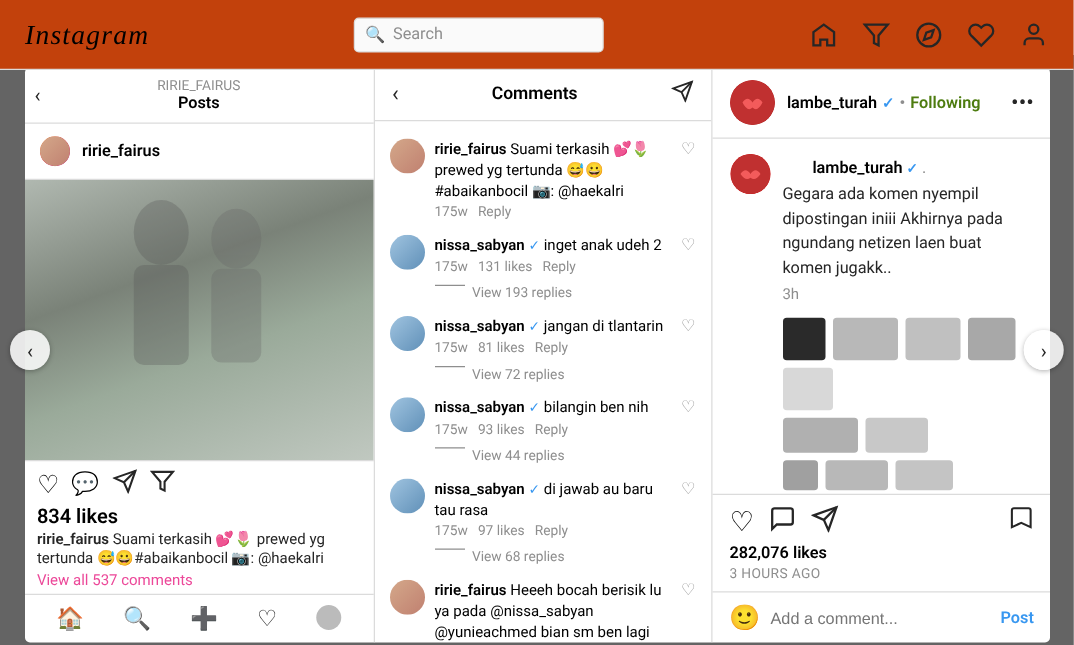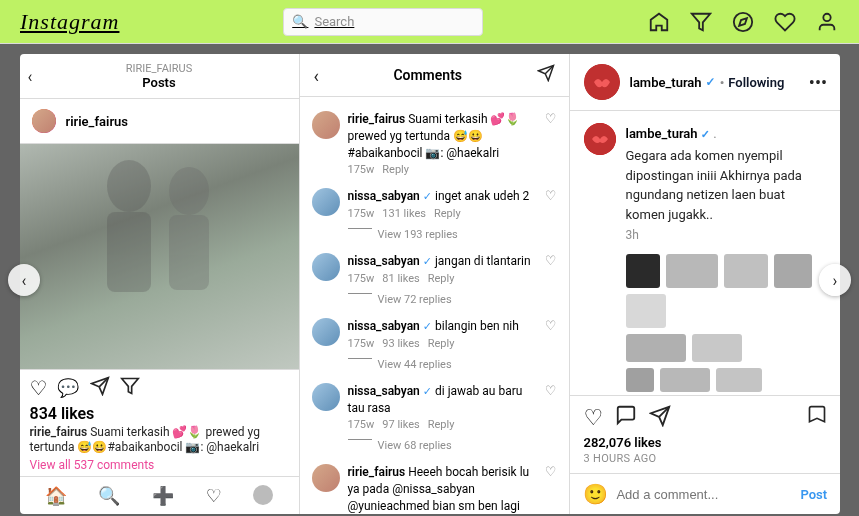--- a/index.html
+++ b/index.html
@@ -1,29 +1,28 @@
 <!DOCTYPE html>
 <html><head>
   <meta charset="utf-8">
   <style>
     * { box-sizing: border-box; margin: 0; padding: 0; }
     body { font-family: -apple-system, BlinkMacSystemFont, 'Segoe UI', Roboto, sans-serif; background: #fafafa; width: 859px; height: 516px; overflow: hidden; }
 
     
     .top-nav {
-      background: #bef264;
+      background: #c2410c;
       border-bottom: 1px solid #dbdbdb;
-      height: 44px;
+      height: 56px;
       display: flex;
       align-items: center;
       justify-content: space-between;
       padding: 0 20px;
       position: relative;
       z-index: 100;
-      text-decoration: underline;
     }
     .nav-logo {
       font-family: 'Billabong', cursive;
       font-size: 26px;
       font-style: italic;
       font-weight: 400;
       letter-spacing: 1px;
     }
     .nav-search {
       width: 200px;
@@ -299,21 +298,21 @@
     }
     .verified-badge {
       color: #3897f0;
       font-size: 12px;
     }
     .dot-separator {
       color: #8e8e8e;
       font-size: 13px;
     }
     .following-btn {
-      color: #0f172a;
+      color: #4d7c0f;
       font-weight: 600;
       font-size: 13px;
       cursor: pointer;
     }
     .more-options-btn {
       margin-left: auto;
       cursor: pointer;
       font-size: 18px;
       color: #262626;
     }
@@ -672,21 +671,21 @@
 
       <div class="detail-content">
         <div class="detail-comment-main">
           <div class="detail-comment-avatar">
             <svg width="32" height="32" viewBox="0 0 32 32">
                 <circle cx="16" cy="16" r="16" fill="#c03030"></circle>
                 <path d="M8 16 Q12 10 16 16 Q20 10 24 16 Q20 22 16 19 Q12 22 8 16Z" fill="#ff6666" opacity="0.8"></path>
               </svg>
           </div>
           <div>
-            <div style="font-weight:600;font-size:13px;display:inline;">
+            <div style="font-weight:600;font-size:13px;display:inline;margin-left:24px;">
               <span>lambe_turah</span>
               <span style="color:#3897f0;font-size:11px;"> ✓</span>
               <span style="color:#8e8e8e;font-size:13px;font-weight:400;"> .</span>
             </div>
             <div class="detail-comment-text" style="font-size:13px;margin-top:4px;">
               <span>Gegara ada komen nyempil dipostingan iniii
 Akhirnya pada ngundang netizen laen buat komen jugakk..</span>
             </div>
             <div class="detail-comment-meta">3h</div>
           </div>

